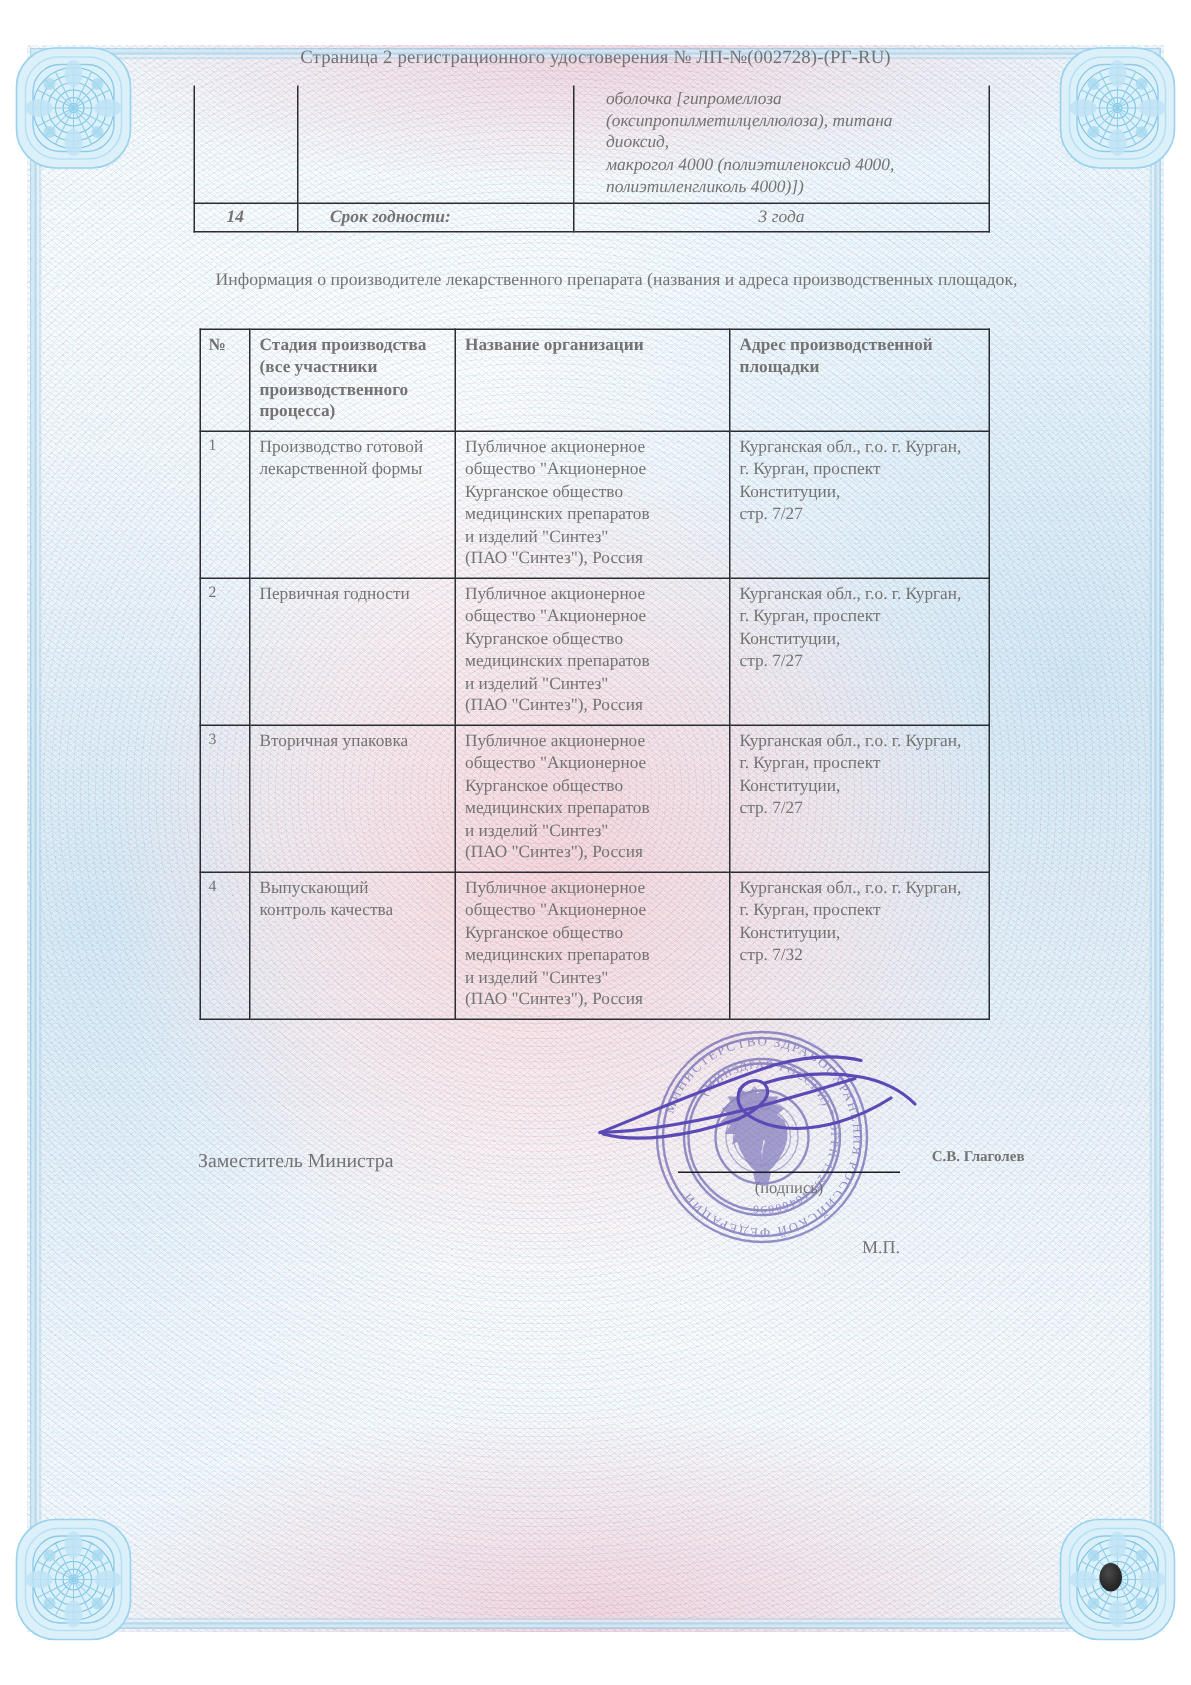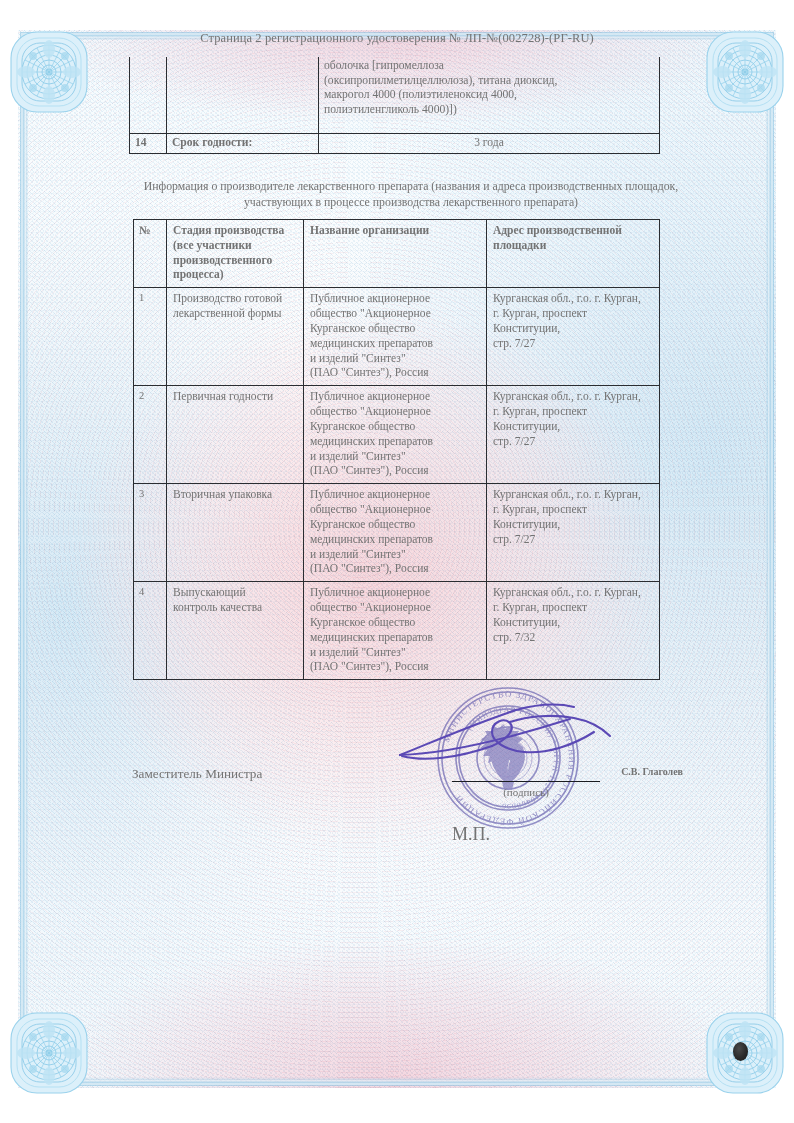--- a/index.html
+++ b/index.html
@@ -63,21 +63,21 @@
   #content{position:absolute;left:0;top:0;width:794px;height:1123px;color:#737373;}
 
   .page-head{
     position:absolute;left:0;top:31px;width:794px;text-align:center;
     font-size:12.5px;letter-spacing:.1px;
   }
 
   
   table{border-collapse:collapse;}
   .tbl-top{position:absolute;left:129px;top:57px;width:531px;font-size:11.6px;}
-  .tbl-top td{border:1px solid #2a2d31;padding:2px 5px;vertical-align:top;line-height:1.27;}
+  .tbl-top td{border:1px solid #2a2d31;padding:2px 21px;vertical-align:top;line-height:1.27;font-style:italic;}
   .tbl-top .c-num{width:26px;font-weight:bold;}
   .tbl-top .c-lbl{width:141px;font-weight:bold;}
   .tbl-top .c-val{width:auto;}
   .tbl-top tr.blank td{height:72px;border-top:none;}
   .tbl-top .val-center{text-align:center;}
 
   .intro{
     position:absolute;left:111px;top:179px;width:600px;text-align:center;
     font-size:11.8px;line-height:1.32;
   }
@@ -92,21 +92,21 @@
   .tbl-main .col-org{width:170px;}
   .tbl-main .col-addr{width:auto;}
   .tbl-main td.col-no{font-size:10.5px;text-align:left;padding-left:5px;}
   .nowrapline{white-space:pre-line;}
 
   
   .sig-title{position:absolute;left:132px;top:766px;font-size:13.2px;font-weight:normal;}
   .sig-name{position:absolute;right:111px;top:766px;font-size:10px;font-weight:bold;}
   .sig-line{position:absolute;left:452px;top:781px;width:148px;border-bottom:1.2px solid #1a1c20;}
   .sig-caption{position:absolute;left:452px;top:786px;width:148px;text-align:center;font-size:11px;}
-  .mp{position:absolute;left:452px;top:824px;width:148px;text-align:left;font-size:18px;font-family:Liberation Serif, serif;}
+  .mp{position:absolute;left:452px;top:824px;width:148px;text-align:right;font-size:12px;font-family:Liberation Serif, serif;}
 
   
   #seal{position:absolute;left:432px;top:682px;width:152px;height:152px;opacity:.62;}
   #scrawl{position:absolute;left:388px;top:700px;width:230px;height:95px;}
 </style>
 </head>
 <body>
 
 <div id="paper"></div>
 <div id="guilloche"></div>
@@ -183,21 +183,20 @@
     <tr>
       <td class="c-num">14</td>
       <td class="c-lbl">Срок годности:</td>
       <td class="c-val val-center">3 года</td>
     </tr>
   </tbody>
     </table>
 
   <div class="intro">
     <div>Информация о производителе лекарственного препарата (названия и адреса производственных площадок,</div>
-    <div>участвующих в процессе производства лекарственного препарата)</div>
   </div>
 
   <table class="tbl-main">
     <thead>
       <tr>
         <th class="col-no">№</th>
         <th class="col-stage nowrapline">Стадия производства
 (все участники
 производственного
 процесса)</th>

